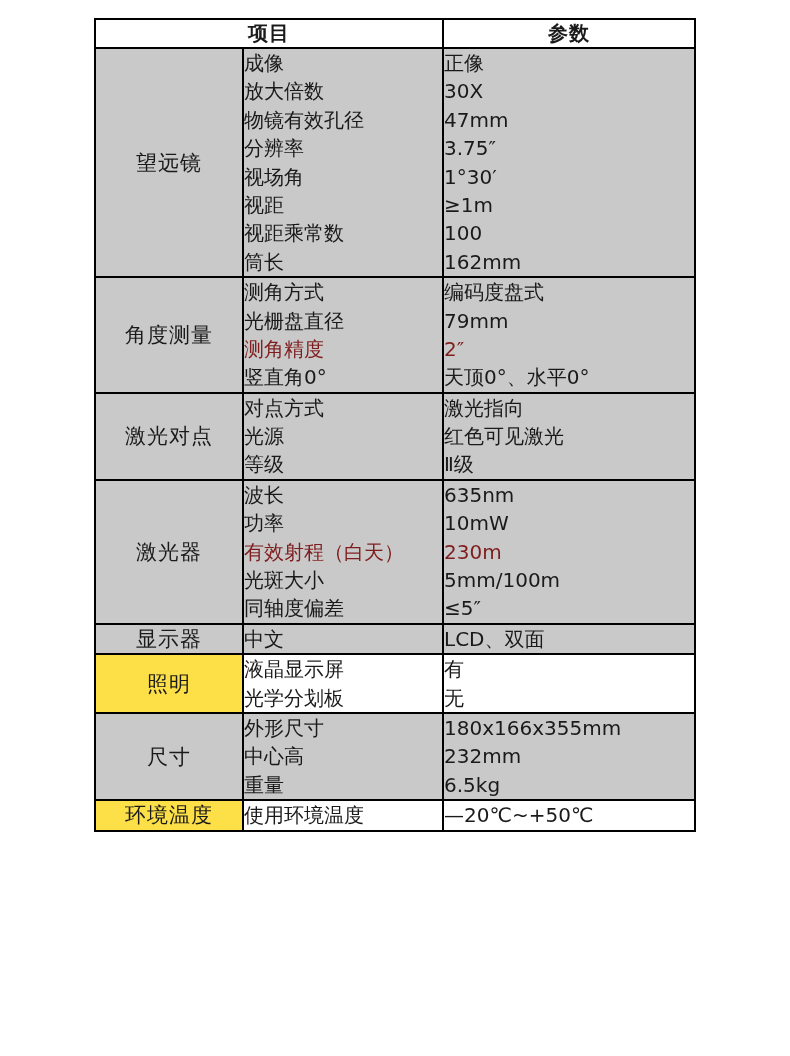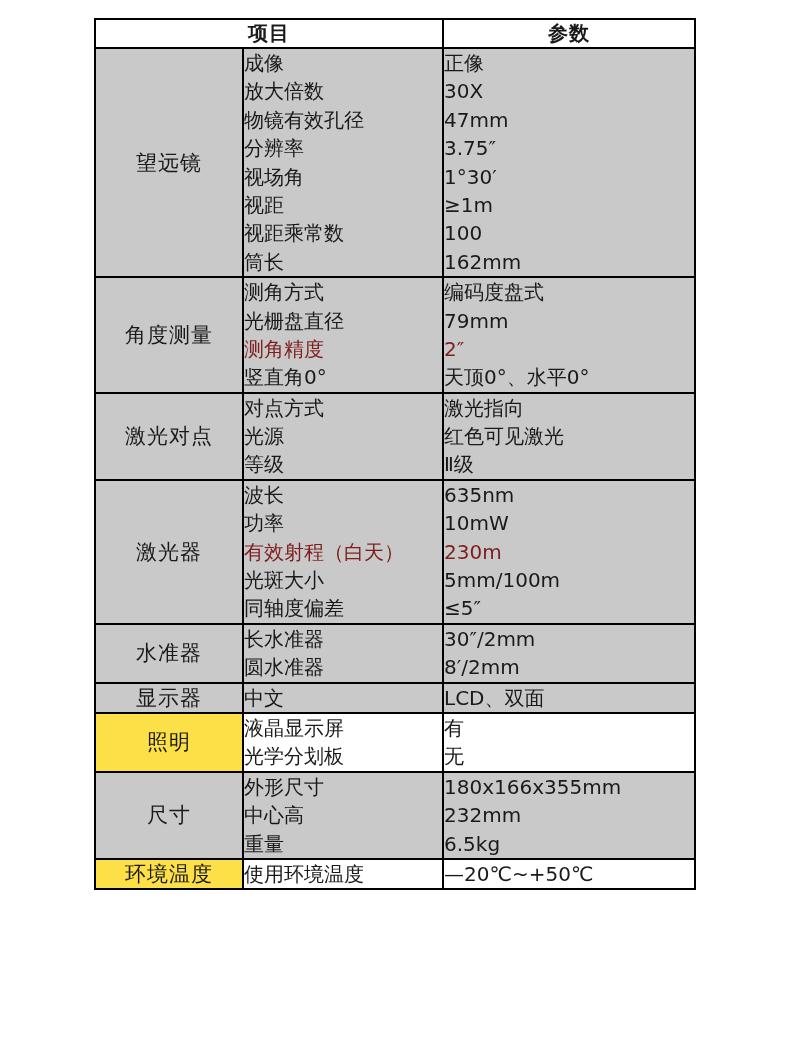--- a/index.html
+++ b/index.html
@@ -149,31 +149,20 @@
           </td>
           <td class="list-cell">
             <div>635nm</div>
             <div>10mW</div>
             <div class="hl">230m</div>
             <div>5mm/100m</div>
             <div>≤5″</div>
           </td>
         </tr>
         <tr>
-          <td class="cat-cell">水准器</td>
-          <td class="list-cell">
-            <div>长水准器</div>
-            <div>圆水准器</div>
-          </td>
-          <td class="list-cell">
-            <div>30″/2mm</div>
-            <div>8′/2mm</div>
-          </td>
-        </tr>
-        <tr>
           <td class="cat-cell">显示器</td>
           <td class="list-cell">
             <div>中文</div>
           </td>
           <td class="list-cell">
             <div>LCD、双面</div>
           </td>
         </tr>
         <tr>
           <td class="cat-cell plain">照明</td>

